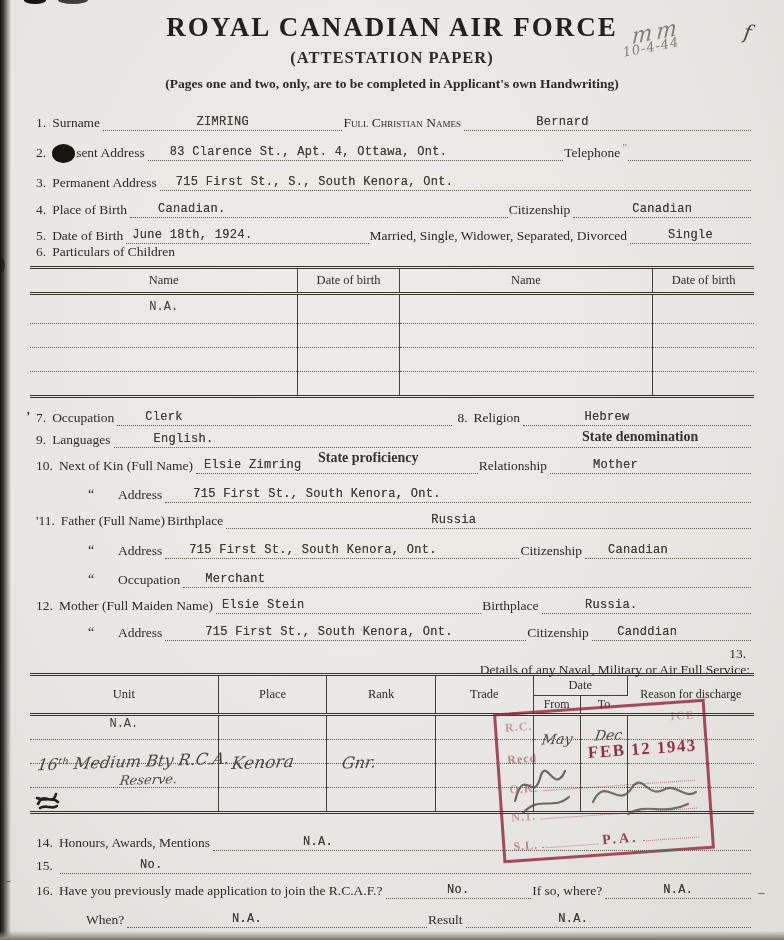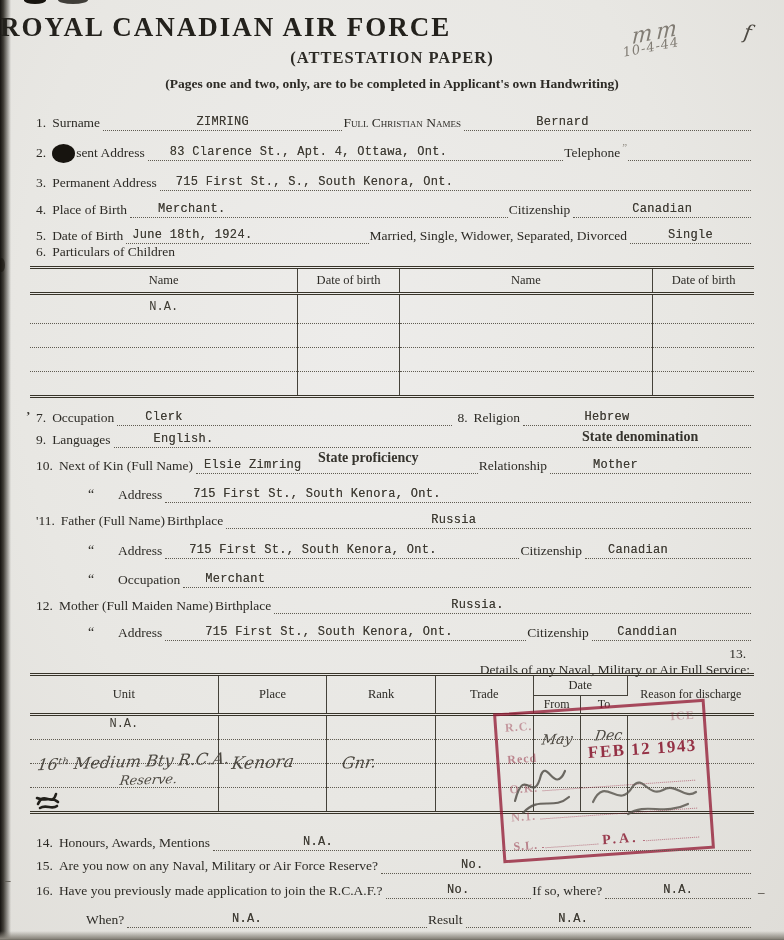--- a/index.html
+++ b/index.html
@@ -9,21 +9,21 @@
     font-family:"Liberation Serif", serif;color:#2d2b26;
   }
   
   .shade-left{position:absolute;left:0;top:0;bottom:0;width:11px;
     background:linear-gradient(90deg,#14120f 0,#3f3c36 30%,rgba(120,116,108,0) 100%);}
   .shade-bottom{position:absolute;left:0;right:0;bottom:0;height:9px;
     background:linear-gradient(180deg,rgba(90,86,78,0) 0,#8b877e 85%,#6e6a62 100%);}
   .smudge{position:absolute;background:#17140f;border-radius:50%;}
   .speck{position:absolute;color:#3a3833;font-size:13px;font-weight:bold;}
   
-  .title{position:absolute;left:0;right:0;top:12px;text-align:left;
+  .title{position:absolute;left:0;right:0;top:12px;text-align:center;
     font-size:27px;font-weight:bold;letter-spacing:2px;color:#23211c;}
   .subtitle{position:absolute;left:0;right:0;top:48px;text-align:center;
     font-size:16.5px;font-weight:bold;letter-spacing:1px;}
   .instruction{position:absolute;left:0;right:0;top:76px;text-align:center;
     font-size:13.5px;font-weight:bold;}
   .annot{position:absolute;left:598px;top:16px;width:150px;transform:rotate(-11deg);
     color:#817c74;font-family:"DejaVu Serif",serif;font-style:italic;}
   .annot .a1{display:block;font-size:22px;letter-spacing:4px;transform:skewX(-14deg);margin-left:34px;}
   .annot .a2{display:block;font-size:13px;margin-left:22px;margin-top:-6px;letter-spacing:1px;}
   .annot-mark{position:absolute;left:744px;top:20px;font-size:20px;color:#4e4a43;
@@ -122,21 +122,21 @@
     <span class="lbl">Permanent Address</span>
     <span class="fill">
         <span class="typed t-left" style="padding-left:16px;">715 First St., S., South Kenora, Ont.</span>
       </span>
   </div>
 
   <div class="row" style="top:198px;">
     <span class="num">4.</span>
     <span class="lbl">Place of Birth</span>
     <span class="fill" style="flex-grow:3.4;">
-        <span class="typed t-left" style="padding-left:28px;">Merchant.</span>
+        <span class="typed t-left" style="padding-left:28px;">Canadian.</span>
       </span>
     <span class="lbl">Citizenship</span>
     <span class="fill" style="flex-grow:1.6;">
         <span class="typed">Canadian</span>
       </span>
   </div>
 
   <div class="row" style="top:224px;">
     <span class="num">5.</span>
     <span class="lbl">Date of Birth</span>
@@ -281,20 +281,23 @@
     <span class="ditto">“</span>
     <span class="lbl">Occupation</span>
     <span class="fill">
         <span class="typed t-left" style="padding-left:22px;">Merchant</span>
       </span>
   </div>
 
   <div class="row" style="top:594px;">
     <span class="num">12.</span>
     <span class="lbl">Mother (Full Maiden Name)</span>
+    <span class="fill" style="flex-grow:1.9;">
+        <span class="typed t-left" style="padding-left:6px;">Elsie Stein</span>
+      </span>
     <span class="lbl">Birthplace</span>
     <span class="fill" style="flex-grow:1.5;">
         <span class="typed" style="right:70px;">Russia.</span>
       </span>
   </div>
 
   <div class="row" style="top:621px;">
     <span class="ditto">“</span>
     <span class="lbl">Address</span>
     <span class="fill" style="flex-grow:3.4;">
@@ -423,21 +426,20 @@
   <div class="row" style="top:831px;">
     <span class="num">14.</span>
     <span class="lbl">Honours, Awards, Mentions</span>
     <span class="fill">
         <span class="typed t-left" style="padding-left:90px;">N.A.</span>
       </span>
   </div>
 
   <div class="row" style="top:854px;">
     <span class="num">15.</span>
-    <span class="lbl">Are you now on any Naval, Military or Air Force Reserve?</span>
     <span class="fill">
         <span class="typed t-left" style="padding-left:80px;">No.</span>
       </span>
   </div>
 
   <div class="row" style="top:879px;">
     <span class="num">16.</span>
     <span class="lbl">Have you previously made application to join the R.C.A.F.?</span>
     <span class="fill" style="flex-grow:1.1;">
         <span class="typed">No.</span>

